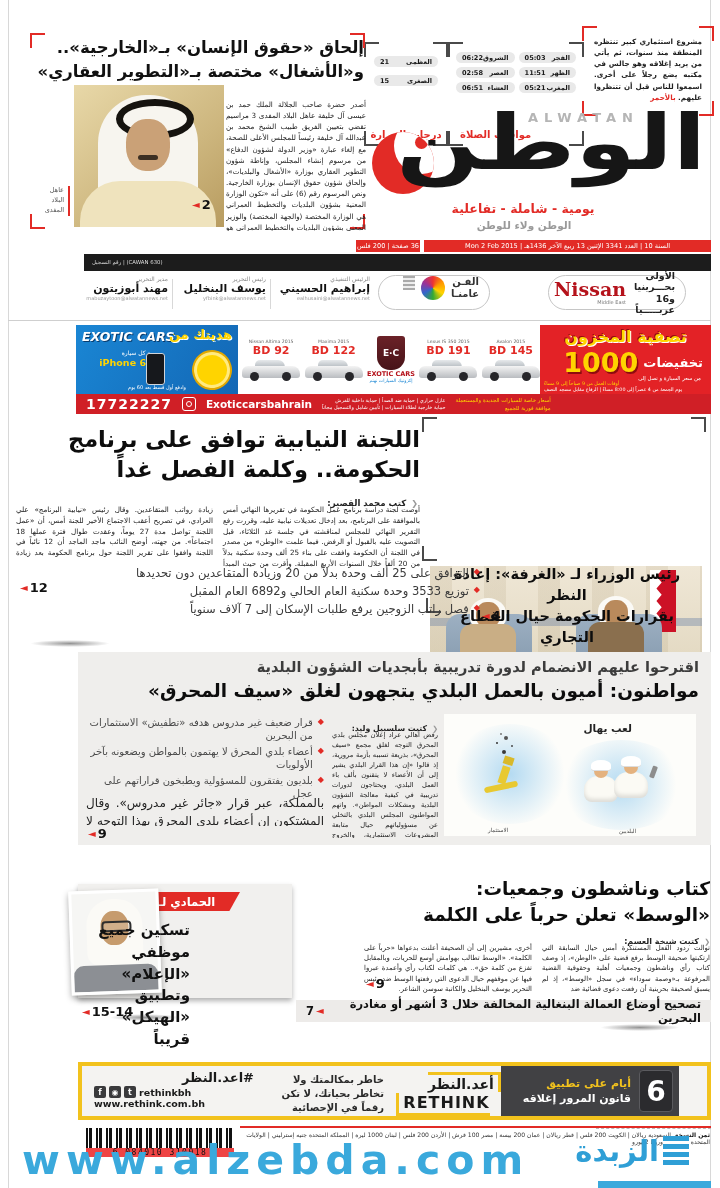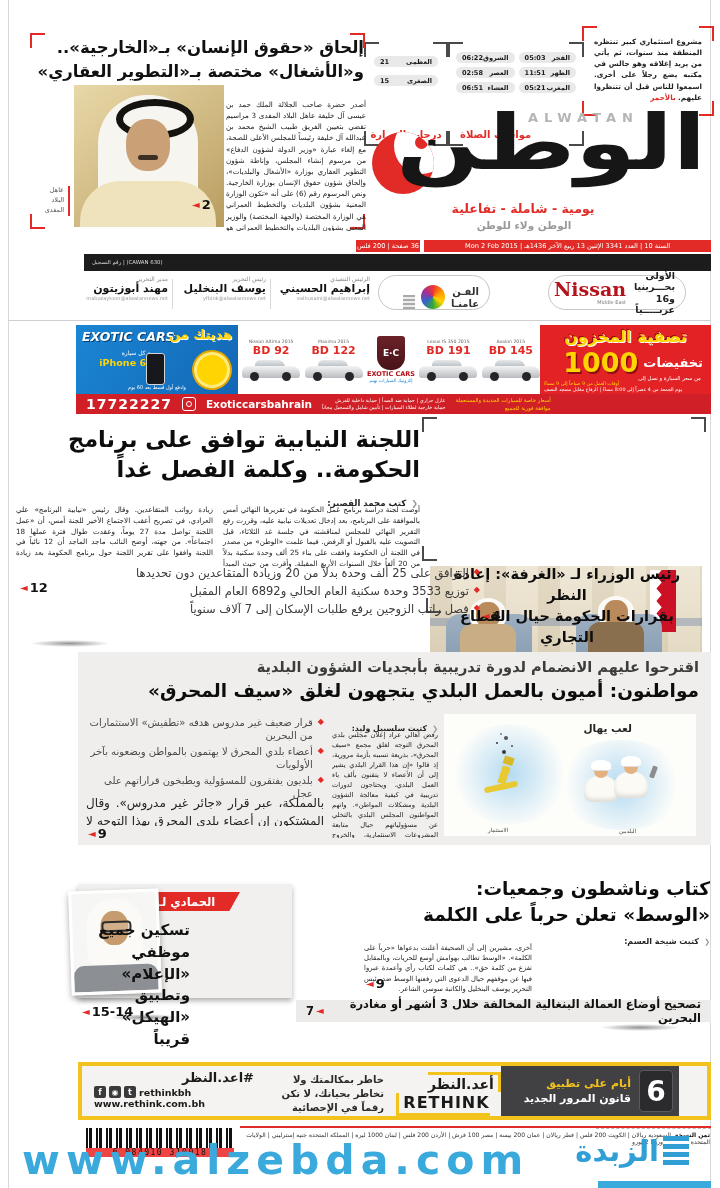--- a/index.html
+++ b/index.html
@@ -213,21 +213,21 @@
     <div style="font-size:5px;color:#999;">yfbink@alwatannews.net</div>
   </div>
   <div class="vline" style="left:270px;top:279px;height:30px;"></div>
   <div class="abs" style="left:276px;top:275px;width:94px;text-align:right;">
     <div style="font-size:6px;color:#888;">الرئيس التنفيذي</div>
     <div class="b rtl" style="font-size:11px;color:#111;">إبراهيم الحسيني</div>
     <div style="font-size:5px;color:#999;">ealhusaini@alwatannews.net</div>
   </div>
 
   <div class="abs" style="left:378px;top:275px;width:112px;height:35px;border:1px solid #c6c6c6;border-radius:18px;
-       display:flex;direction:rtl;align-items:flex-end;gap:6px;padding:0 10px;box-sizing:border-box;">
+       display:flex;direction:rtl;align-items:flex-start;gap:6px;padding:0 10px;box-sizing:border-box;">
     <div class="rtl b" style="font-size:10px;color:#333;line-height:1.15;text-align:right;">
       <div>الفـن</div>
         <div>عامنـا</div>
     </div>
     <div style="width:24px;height:24px;border-radius:50%;background:conic-gradient(#e33,#f90,#ffd400,#3a3,#36c,#939,#e33);"></div>
     <div style="width:12px;height:14px;background:repeating-linear-gradient(#aaa 0 2px,#eee 2px 4px);"></div>
   </div>
 
   <div class="abs" style="left:548px;top:275px;width:138px;height:35px;border:1px solid #c6c6c6;border-radius:18px;
        display:flex;direction:rtl;align-items:center;gap:8px;padding:0 10px;box-sizing:border-box;">
@@ -440,20 +440,21 @@
   </div>
 
   <div class="abs rtl hl" style="left:380px;top:876px;width:330px;font-size:18.5px;line-height:1.4;text-align:right;color:#0d0d0d;">
     <div>كتاب وناشطون وجمعيات:</div>
     <div>«الوسط» تعلن حرباً على الكلمة</div>
   </div>
   <div class="abs rtl" style="left:380px;top:929px;width:330px;text-align:right;">
     <span style="color:#999;font-size:7px;">❮</span>
     <span class="b" style="font-size:8px;color:#222;">كتبت شيخة العسم:</span>
   </div>
+  <div class="abs rtl jus" style="left:542px;top:943px;width:168px;height:56px;font-size:6.8px;line-height:1.5;color:#222;overflow:hidden;">توالت ردود الفعل المستنكرة أمس حيال السابقة التي ارتكبتها صحيفة الوسط برفع قضية على «الوطن»، إذ وصف كتاب رأي وناشطون وجمعيات أهلية وحقوقية القضية المرفوعة بـ«وصمة سوداء» في سجل «الوسط»، إذ لم يسبق لصحيفة بحرينية أن رفعت دعوى قضائية ضد</div>
   <div class="abs rtl jus" style="left:364px;top:943px;width:168px;height:56px;font-size:6.8px;line-height:1.5;color:#222;overflow:hidden;">أخرى، مشيرين إلى أن الصحيفة أعلنت بدعواها «حرباً على الكلمة». «الوسط تطالب بهوامش أوسع للحريات، وبالمقابل تفزع من كلمة حق».. هي كلمات لكتاب رأي وأعمدة عبروا فيها عن موقفهم حيال الدعوى التي رفعتها الوسط ضد رئيس التحرير يوسف البنخليل والكاتبة سوسن الشاعر.</div>
   <div class="abs pgref" style="left:366px;top:976px;">
     <span class="tri">◄</span>
       <span>9</span>
   </div>
 
   <div class="abs" style="left:78px;top:884px;width:214px;height:114px;background:#f1f0ee;box-shadow:0 3px 5px rgba(0,0,0,.3);">
     <div class="b rtl" style="position:absolute;left:10px;top:8px;width:152px;height:19px;background:#e22b26;color:#fff;
          font-size:11.5px;display:flex;align-items:center;justify-content:center;clip-path:polygon(0 0,100% 0,93% 100%,0 100%);">الحمادي لـ الوطن:</div>
     <div class="abs photo hamadi-ph" style="right:8px;top:6px;width:84px;height:98px;">
@@ -478,21 +479,21 @@
         <span class="tri">◄</span>
         <span>7</span>
       </span>
   </div>
 
   <div class="abs" style="left:78px;top:1062px;width:633px;height:58px;border:4px solid #f2c21d;background:#f4f3f1;box-sizing:border-box;">
 
     <div class="abs" style="right:28px;top:0;width:178px;height:50px;background:#414144;display:flex;align-items:center;justify-content:flex-end;gap:8px;padding:0 6px;box-sizing:border-box;">
       <div class="rtl" style="text-align:right;line-height:1.4;">
         <div class="b" style="color:#f2c21d;font-size:11px;">أيام على تطبيق</div>
-        <div class="b" style="color:#fff;font-size:11px;">قانون المرور الجديد</div>
+        <div class="b" style="color:#fff;font-size:11px;">قانون المرور إغلاقه</div>
       </div>
       <div style="width:32px;height:40px;background:#2b2b2e;border:1px solid #5a5a5e;border-radius:4px;color:#fff;
            font-size:28px;font-weight:900;display:flex;align-items:center;justify-content:center;">6</div>
     </div>
 
     <div class="abs" style="left:306px;top:6px;width:110px;text-align:center;">
       <div class="rtl" style="font-size:14px;font-weight:900;color:#1a1a1a;border-right:3px solid #f2c21d;border-top:3px solid #f2c21d;
            display:inline-block;padding:1px 4px 0 0;margin-left:40px;">أعد.النظر</div>
       <div style="font-size:16px;font-weight:900;letter-spacing:1px;color:#1a1a1a;border-left:3px solid #f2c21d;border-bottom:3px solid #f2c21d;
            display:inline-block;padding:0 0 1px 4px;">RETHINK</div>

